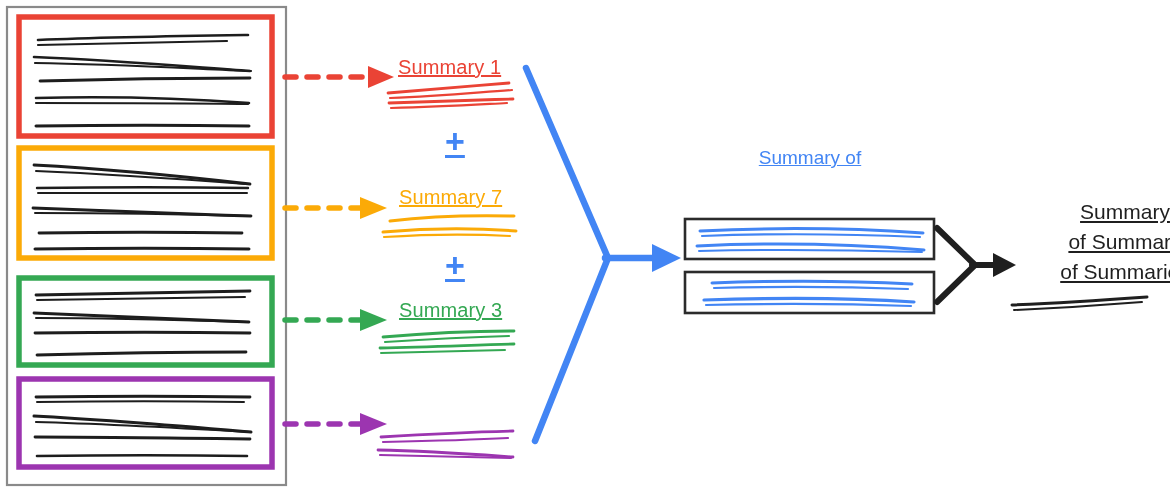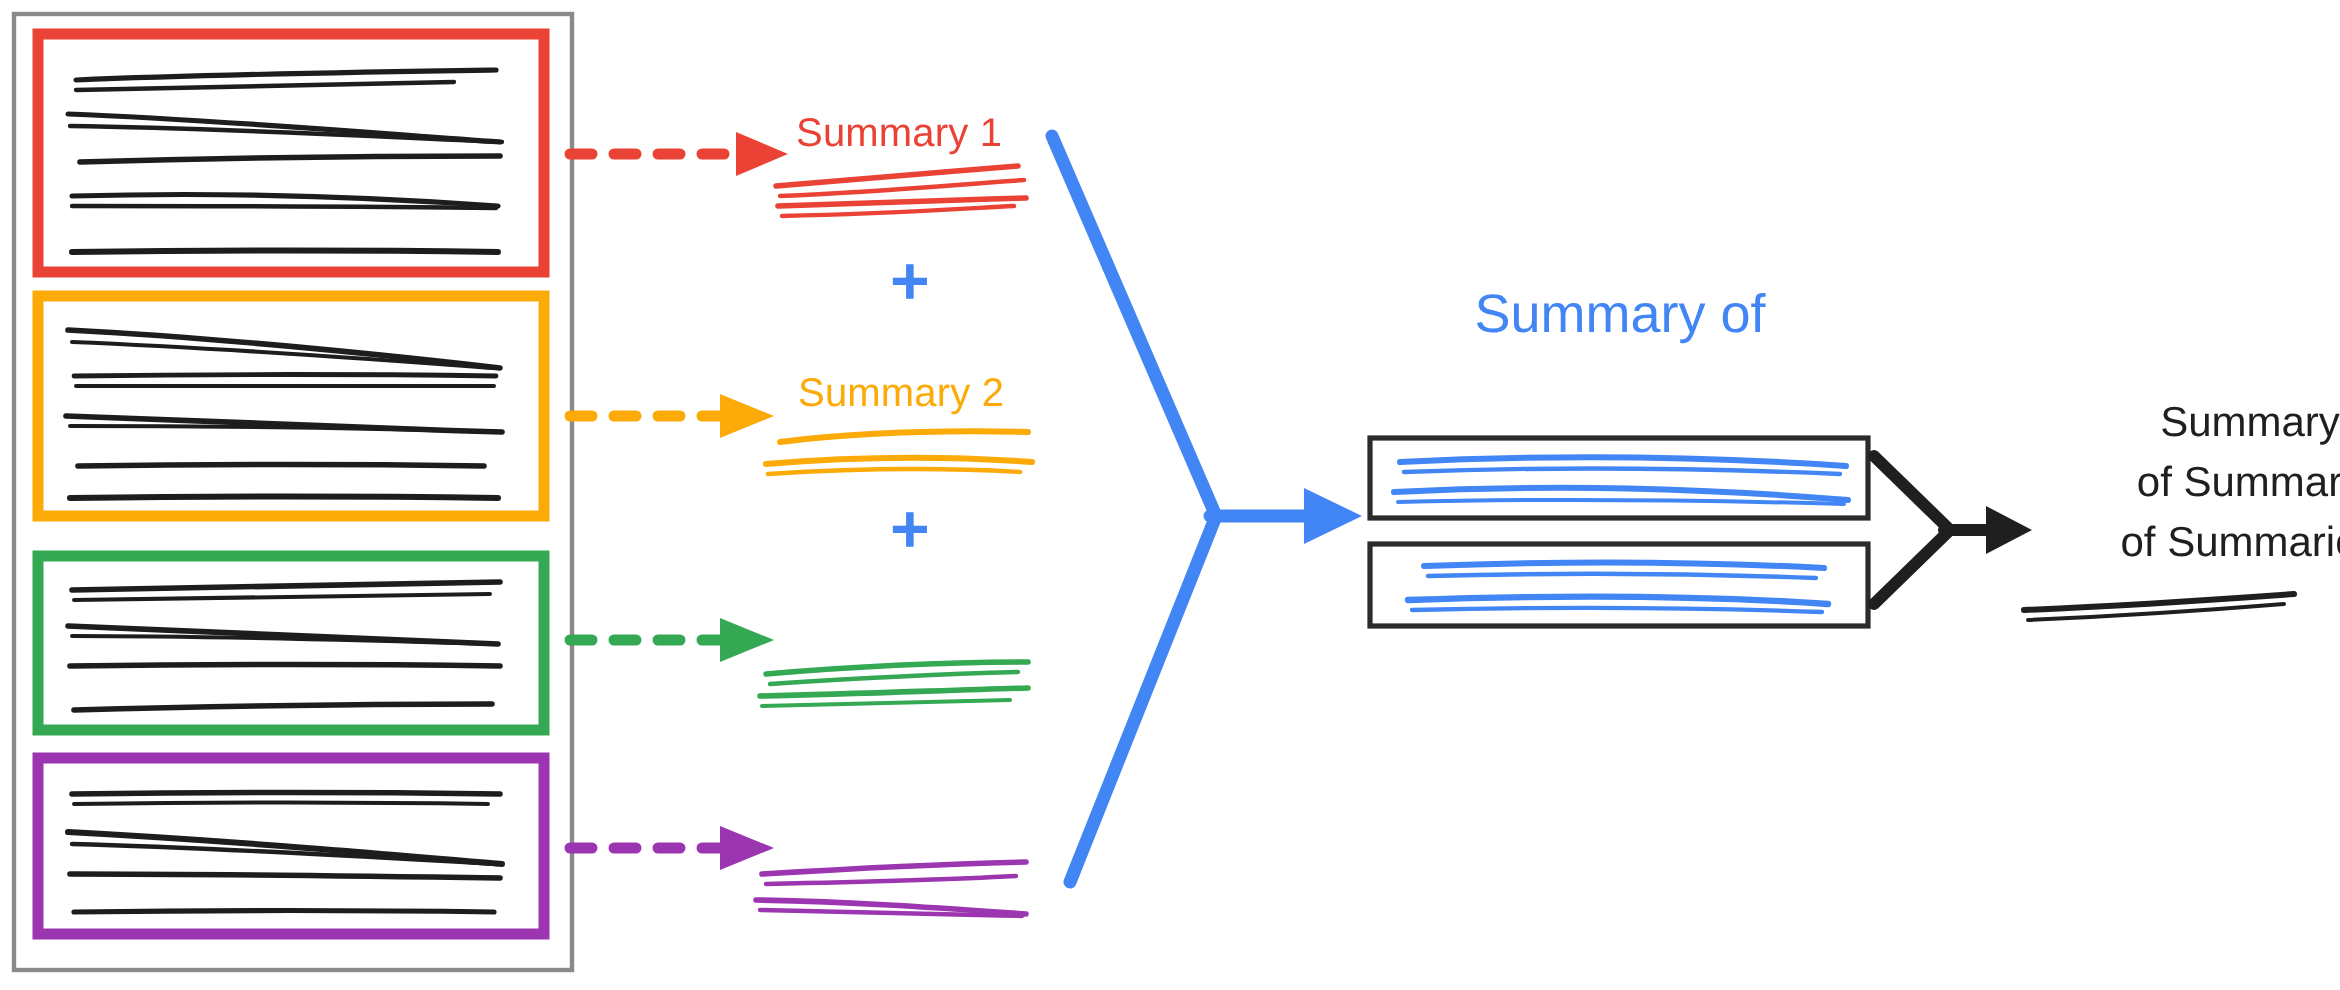--- a/index.html
+++ b/index.html
@@ -22,28 +22,29 @@
     left: 0;
     top: 0;
     width: 1170px;
     height: 495px;
   }
   .label {
     position: absolute;
     font-family: "Liberation Sans", sans-serif;
     white-space: nowrap;
     user-select: none;
+    text-decoration: underline;
   }
   .summary-label {
     font-size: 20px;
     font-weight: 400;
     letter-spacing: 0.1px;
   }
   .sos-title {
-    font-size: 27px;
+    font-size: 19px;
     font-weight: 400;
     line-height: 39px;
     text-align: center;
     width: 260px;
   }
   .final-label {
     font-size: 21px;
     font-weight: 400;
     line-height: 30px;
     text-align: center;
@@ -187,21 +188,22 @@
     </g>
 
     <g stroke="#1f1f1f" fill="none" stroke-linecap="round">
       <path d="M1012 305 C 1060 303, 1105 300, 1147 297" stroke-width="3.0"></path>
       <path d="M1014 310 C 1060 308, 1105 305, 1142 302" stroke-width="2.0"></path>
     </g>
 
   </svg>
 
   <div class="label summary-label" style="left:398px; top:56px; color:#EA4335;">Summary 1</div>
-  <div class="label summary-label" style="left:399px; top:186px; color:#FBAA07;">Summary 2</div>
+  <div class="label summary-label" style="left:399px; top:186px; color:#FBAA07;">Summary 7</div>
+  <div class="label summary-label" style="left:399px; top:299px; color:#34A853;">Summary 3</div>
 
   <div class="label" style="left:445px; top:124px; font-size:34px; font-weight:700; color:#4285F4; line-height:34px;">+</div>
   <div class="label" style="left:445px; top:248px; font-size:34px; font-weight:700; color:#4285F4; line-height:34px;">+</div>
 
   <div class="label sos-title" style="left:680px; top:138px; color:#4285F4;">Summary of</div>
 
   <div class="label final-label" style="left:1020px; top:197px;">Summary</div>
   <div class="label final-label" style="left:1020px; top:227px;">of Summary</div>
   <div class="label final-label" style="left:1020px; top:257px;">of Summaries</div>
 

